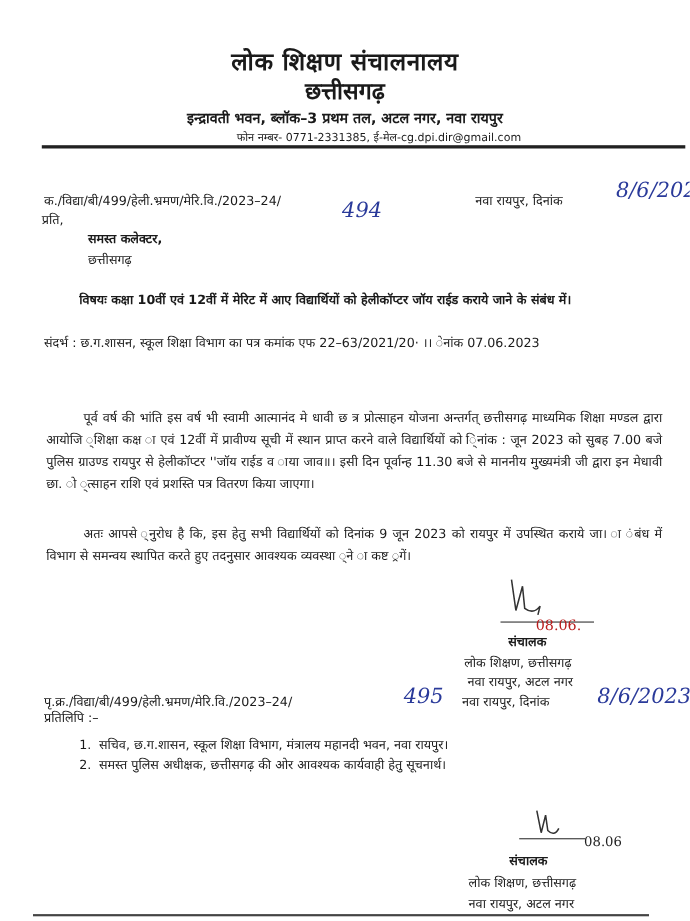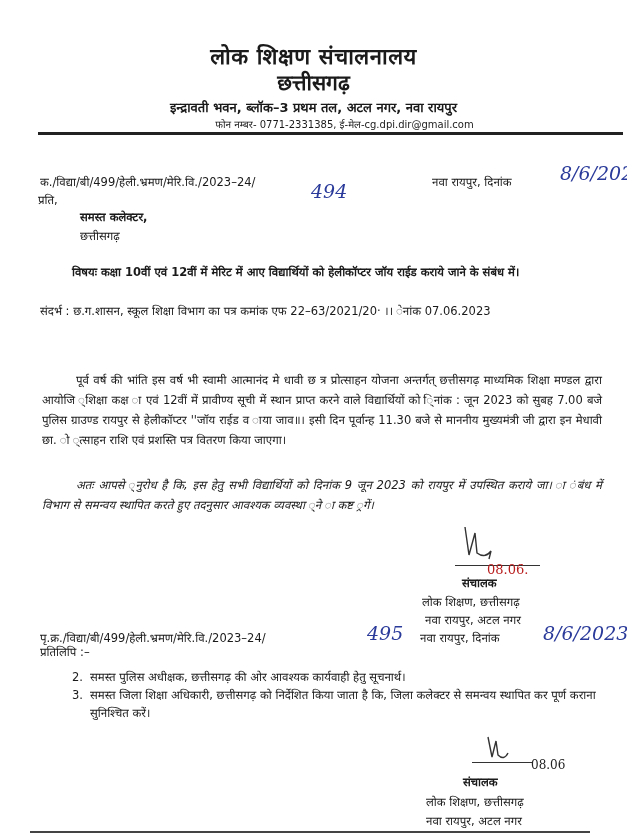--- a/index.html
+++ b/index.html
@@ -19,21 +19,21 @@
   .place1 { left: 432px; top: 172px; }
   .hand1 { left: 311px; top: 180px; }
   .date1 { left: 560px; top: 162px; }
   .prati { left: 38px; top: 190px; }
   .to1 { left: 80px; top: 207px; font-weight: bold; }
   .to2 { left: 80px; top: 226px; }
   .subj { left: 40px; top: 262px; width: 560px; font-weight: bold; }
   .subj-label { font-weight: bold; padding-left: 32px; }
   .sandarbh { left: 40px; top: 301px; width: 570px; }
   .para1 { left: 42px; top: 370px; width: 560px; text-indent: 34px; text-align: justify; }
-  .para2 { left: 42px; top: 475px; width: 560px; text-indent: 34px; text-align: justify; font-style: italic; }
+  .para2 { left: 42px; top: 475px; width: 560px; text-indent: 34px; text-align: justify; }
   .sig1 { left: 455px; top: 525px; width: 60px; height: 40px; }
   .sig-line1 { left: 455px; top: 565px; width: 85px; height: 1px; background: #333; }
   .sigdate1 { left: 487px; top: 562px; font-family: "DejaVu Serif", serif; font-size: 13px; color: #b91c1c; }
   .desig1 { left: 462px; top: 575px; font-weight: bold; font-size: 11.5px; }
   .org1 { left: 422px; top: 594px; font-size: 11.5px; }
   .loc1 { left: 425px; top: 612px; font-size: 11.5px; }
   .pref { left: 40px; top: 628px; }
   .place2 { left: 420px; top: 628px; }
   .hand2 { left: 367px; top: 622px; }
   .date2 { left: 543px; top: 622px; }
@@ -88,22 +88,22 @@
 <div class="abs org1">लोक शिक्षण, छत्तीसगढ़</div>
 <div class="abs loc1">नवा रायपुर, अटल नगर</div>
 
 <div class="abs txt pref">पृ.क्र./विद्या/बी/499/हेली.भ्रमण/मेरि.वि./2023–24/</div>
 <div class="abs hand hand2">495</div>
 <div class="abs txt place2">नवा रायपुर, दिनांक</div>
 <div class="abs hand date2">8/6/2023</div>
 <div class="abs txt pratilipi">प्रतिलिपि :–</div>
 
 <ol class="abs cc">
+  <li><span class="num">1.</span><span>सचिव, छ.ग.शासन, स्कूल शिक्षा विभाग, मंत्रालय महानदी भवन, नवा रायपुर।</span></li>
   <li><span class="num">2.</span><span>समस्त पुलिस अधीक्षक, छत्तीसगढ़ की ओर आवश्यक कार्यवाही हेतु सूचनार्थ।</span></li>
-  <li><span class="num">3.</span><span>समस्त जिला शिक्षा अधिकारी, छत्तीसगढ़ को निर्देशित किया जाता है कि, जिला कलेक्टर से समन्वय स्थापित कर पूर्ण कराना सुनिश्चित करें।</span></li>
 </ol>
 
 <svg class="abs sig2" viewBox="0 0 40 30">
   <path d="M8 2 L12 22 L16 6 L18 20 Q24 26 28 18" fill="none" stroke="#333" stroke-width="1.4"></path>
 </svg>
 <div class="abs sig-line2"></div>
 <div class="abs sigdate2">08.06</div>
 <div class="abs desig2">संचालक</div>
 <div class="abs org2">लोक शिक्षण, छत्तीसगढ़</div>
 <div class="abs loc2">नवा रायपुर, अटल नगर</div>

